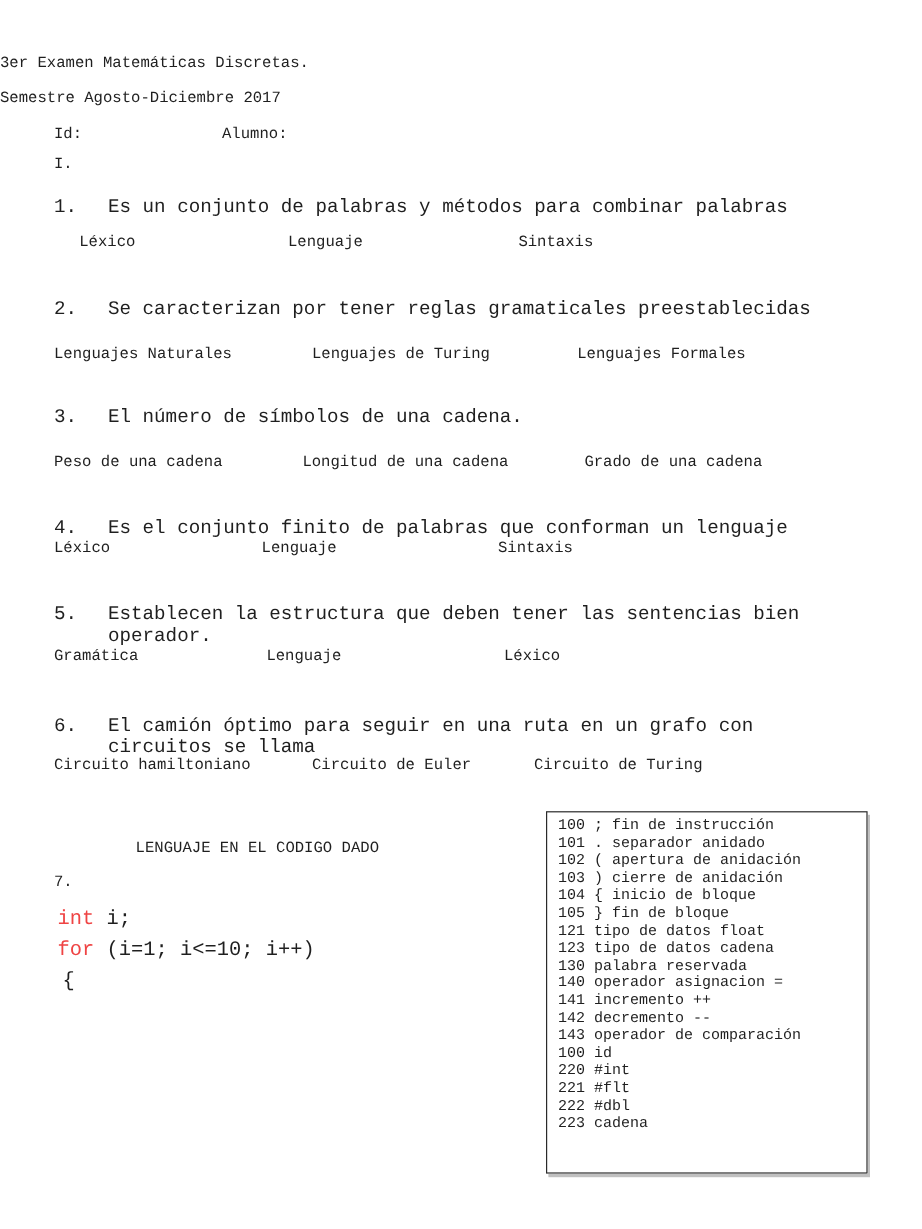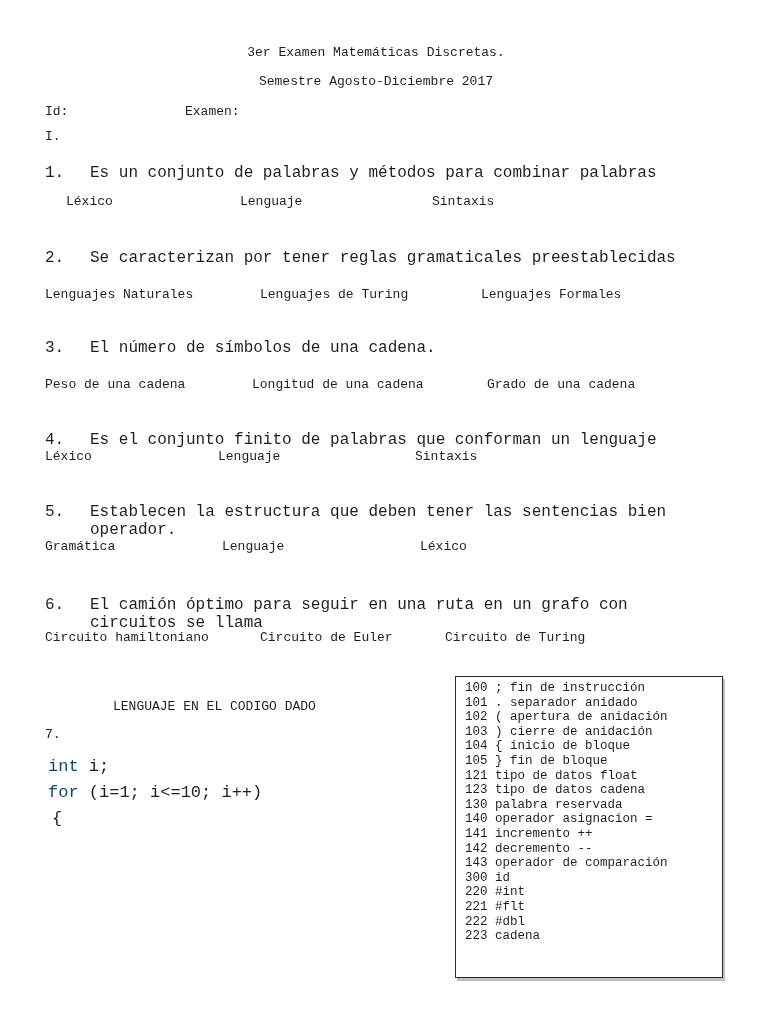--- a/index.html
+++ b/index.html
@@ -6,48 +6,48 @@
   html,body{margin:0;padding:0;background:#ffffff;}
   .page{
     position:relative;
     width:768px;height:1024px;
     background:#ffffff;
     font-family:"Liberation Mono","DejaVu Sans Mono",monospace;
     color:#1f1f1f;
     overflow:hidden;
   }
   .line{position:absolute;font-size:13px;line-height:15px;white-space:pre;}
-  .center{left:0;width:752px;text-align:center;}
+  .center{left:0;width:752px;text-align:left;}
   .bold{font-weight:bold;}
   .qnum{position:absolute;left:45px;top:0;}
   .qtext{position:absolute;left:90px;top:0;}
   .row{position:absolute;left:0;top:0;width:696px;height:16px;}
   .opt{position:absolute;top:0;font-size:13px;white-space:pre;}
   .code-line{position:absolute;font-size:17px;line-height:20px;white-space:pre;}
-  .kw{color:#0c4a6e;}
+  .kw{color:#ef4444;}
   .lexicon-box{
     position:absolute;left:455px;top:676px;width:268px;height:302px;
     border:1.5px solid #2a2a2a;
     box-shadow:2px 3px 0 rgba(140,140,140,0.55);
     box-sizing:border-box;
     padding:4px 6px 0 9px;
   }
   .lex-item{font-size:12.5px;line-height:14.6px;white-space:pre;}
 </style>
 </head>
 <body>
 
 <div class="page">
 
   <div class="line center" style="top:45px">3er Examen Matemáticas Discretas.</div>
   <div class="line center" style="top:74px">Semestre Agosto-Diciembre 2017</div>
 
   <div class="row" style="top:104px">
     <span class="opt" style="left:45px">Id:</span>
-    <span class="opt" style="left:185px">Examen:</span>
+    <span class="opt" style="left:185px">Alumno:</span>
   </div>
 
   <div class="row" style="top:129px">
     <span class="opt" style="left:45px">I.</span>
   </div>
 
   <div class="row" style="top:164px">
     <span class="qnum">1.</span>
     <span class="qtext">Es un conjunto de palabras y métodos para combinar palabras</span>
   </div>
@@ -123,20 +123,20 @@
     <div class="lex-item">103 ) cierre de anidación</div>
     <div class="lex-item">104 { inicio de bloque</div>
     <div class="lex-item">105 } fin de bloque</div>
     <div class="lex-item">121 tipo de datos float</div>
     <div class="lex-item">123 tipo de datos cadena</div>
     <div class="lex-item">130 palabra reservada</div>
     <div class="lex-item">140 operador asignacion =</div>
     <div class="lex-item">141 incremento ++</div>
     <div class="lex-item">142 decremento --</div>
     <div class="lex-item">143 operador de comparación</div>
-    <div class="lex-item">300 id</div>
+    <div class="lex-item">100 id</div>
     <div class="lex-item">220 #int</div>
     <div class="lex-item">221 #flt</div>
     <div class="lex-item">222 #dbl</div>
     <div class="lex-item">223 cadena</div>
   </div>
 
 </div>
 
 </body></html>

